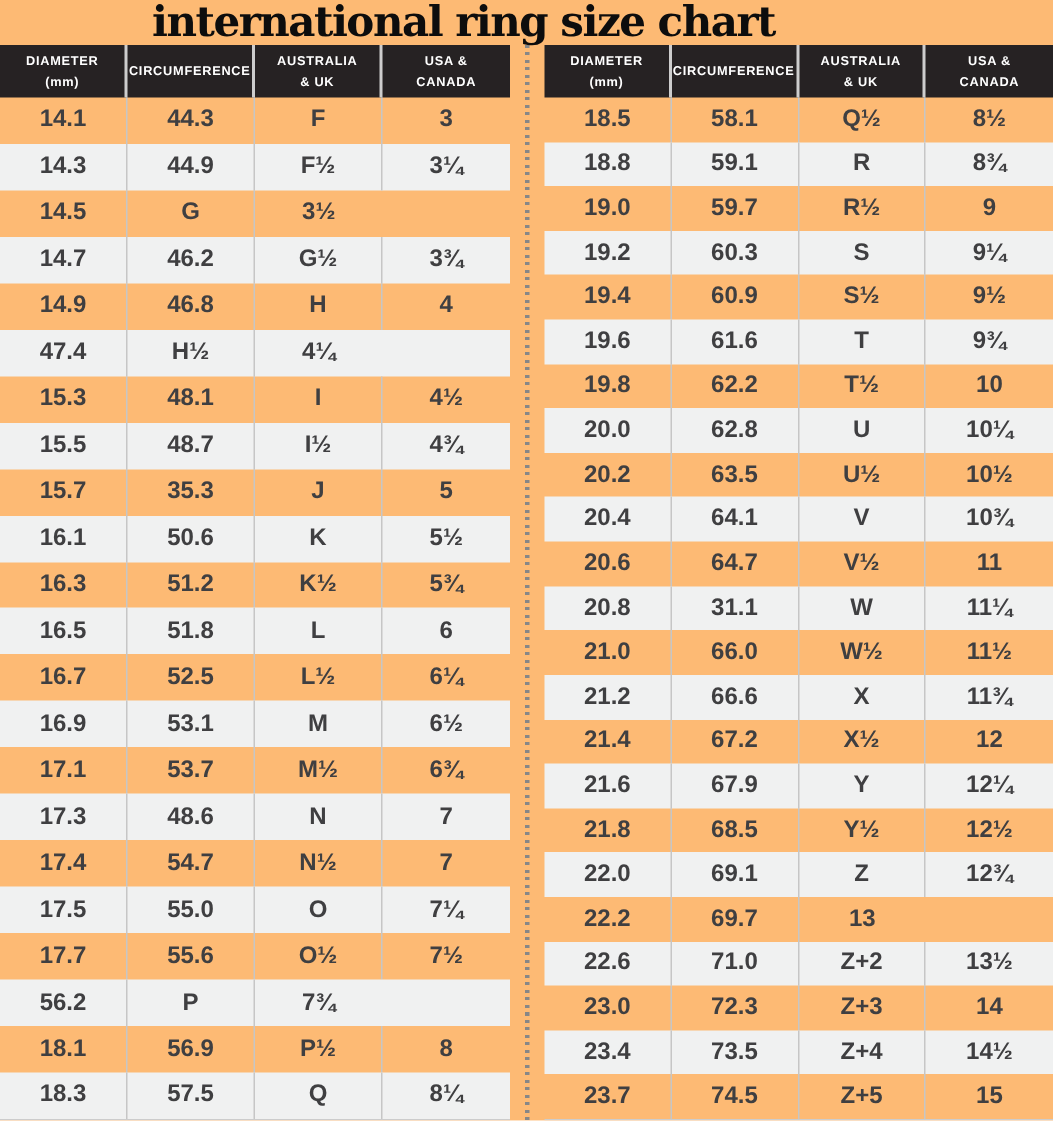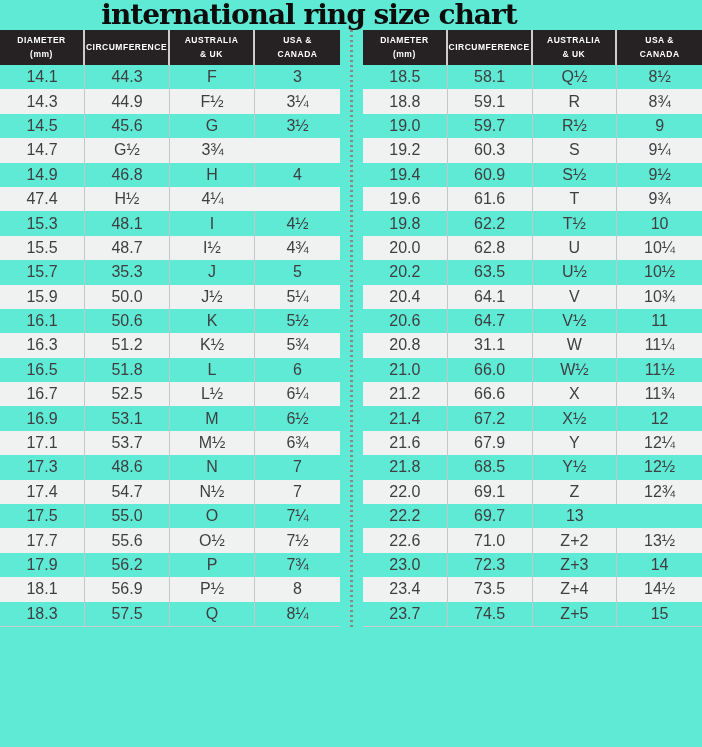--- a/index.html
+++ b/index.html
@@ -1,39 +1,39 @@
 <!DOCTYPE html>
 <html><head>
 <meta charset="utf-8">
 <style>
   html, body { margin: 0; padding: 0; background: #ffffff; }
   .page {
     position: relative;
     width: 702px;
     height: 747px;
-    background: #5eead4;
+    background: #fdba74;
     overflow: hidden;
     font-family: "Liberation Sans", sans-serif;
   }
   .title {
     margin: 0;
     height: 30px;
     line-height: 29px;
     text-align: center;
     position: relative;
     left: -42px;
     font-family: "DejaVu Serif", serif;
     font-weight: bold;
     font-size: 28px;
     letter-spacing: -1px;
     color: #0d0d0d;
   }
   .tables {
     display: flex;
-    height: 597px;
+    height: 717px;
   }
   .size-table {
     display: flex;
     flex-direction: column;
   }
   .size-table.left  { width: 340px; }
   .size-table.right { flex: 1; }
   .divider {
     width: 3px;
     margin: 0 10px;
@@ -58,20 +58,21 @@
     line-height: 1.55;
     white-space: pre-line;
     border-right: 2px solid #cdcdcd;
   }
   .th:last-child { border-right: none; }
   .tbody {
     flex: 1;
     display: flex;
     flex-direction: column;
     border-bottom: 1px solid #cccccc;
+    font-weight: bold;
   }
   .tr {
     flex: 1;
     display: grid;
     grid-template-columns: repeat(4, 1fr);
   }
   .tr:nth-child(even) { background: #f0f1f1; }
   .td {
     display: flex;
     align-items: center;
@@ -106,26 +107,26 @@
             <div class="td">3</div>
           </div>
           <div class="tr">
             <div class="td">14.3</div>
             <div class="td">44.9</div>
             <div class="td">F½</div>
             <div class="td">3¼</div>
           </div>
           <div class="tr">
             <div class="td">14.5</div>
-            <div class="td">45.6</div>
             <div class="td">G</div>
             <div class="td">3½</div>
           </div>
           <div class="tr">
             <div class="td">14.7</div>
+            <div class="td">46.2</div>
             <div class="td">G½</div>
             <div class="td">3¾</div>
           </div>
           <div class="tr">
             <div class="td">14.9</div>
             <div class="td">46.8</div>
             <div class="td">H</div>
             <div class="td">4</div>
           </div>
           <div class="tr">
@@ -145,26 +146,20 @@
             <div class="td">I½</div>
             <div class="td">4¾</div>
           </div>
           <div class="tr">
             <div class="td">15.7</div>
             <div class="td">35.3</div>
             <div class="td">J</div>
             <div class="td">5</div>
           </div>
           <div class="tr">
-            <div class="td">15.9</div>
-            <div class="td">50.0</div>
-            <div class="td">J½</div>
-            <div class="td">5¼</div>
-          </div>
-          <div class="tr">
             <div class="td">16.1</div>
             <div class="td">50.6</div>
             <div class="td">K</div>
             <div class="td">5½</div>
           </div>
           <div class="tr">
             <div class="td">16.3</div>
             <div class="td">51.2</div>
             <div class="td">K½</div>
             <div class="td">5¾</div>
@@ -211,21 +206,20 @@
             <div class="td">O</div>
             <div class="td">7¼</div>
           </div>
           <div class="tr">
             <div class="td">17.7</div>
             <div class="td">55.6</div>
             <div class="td">O½</div>
             <div class="td">7½</div>
           </div>
           <div class="tr">
-            <div class="td">17.9</div>
             <div class="td">56.2</div>
             <div class="td">P</div>
             <div class="td">7¾</div>
           </div>
           <div class="tr">
             <div class="td">18.1</div>
             <div class="td">56.9</div>
             <div class="td">P½</div>
             <div class="td">8</div>
           </div>

